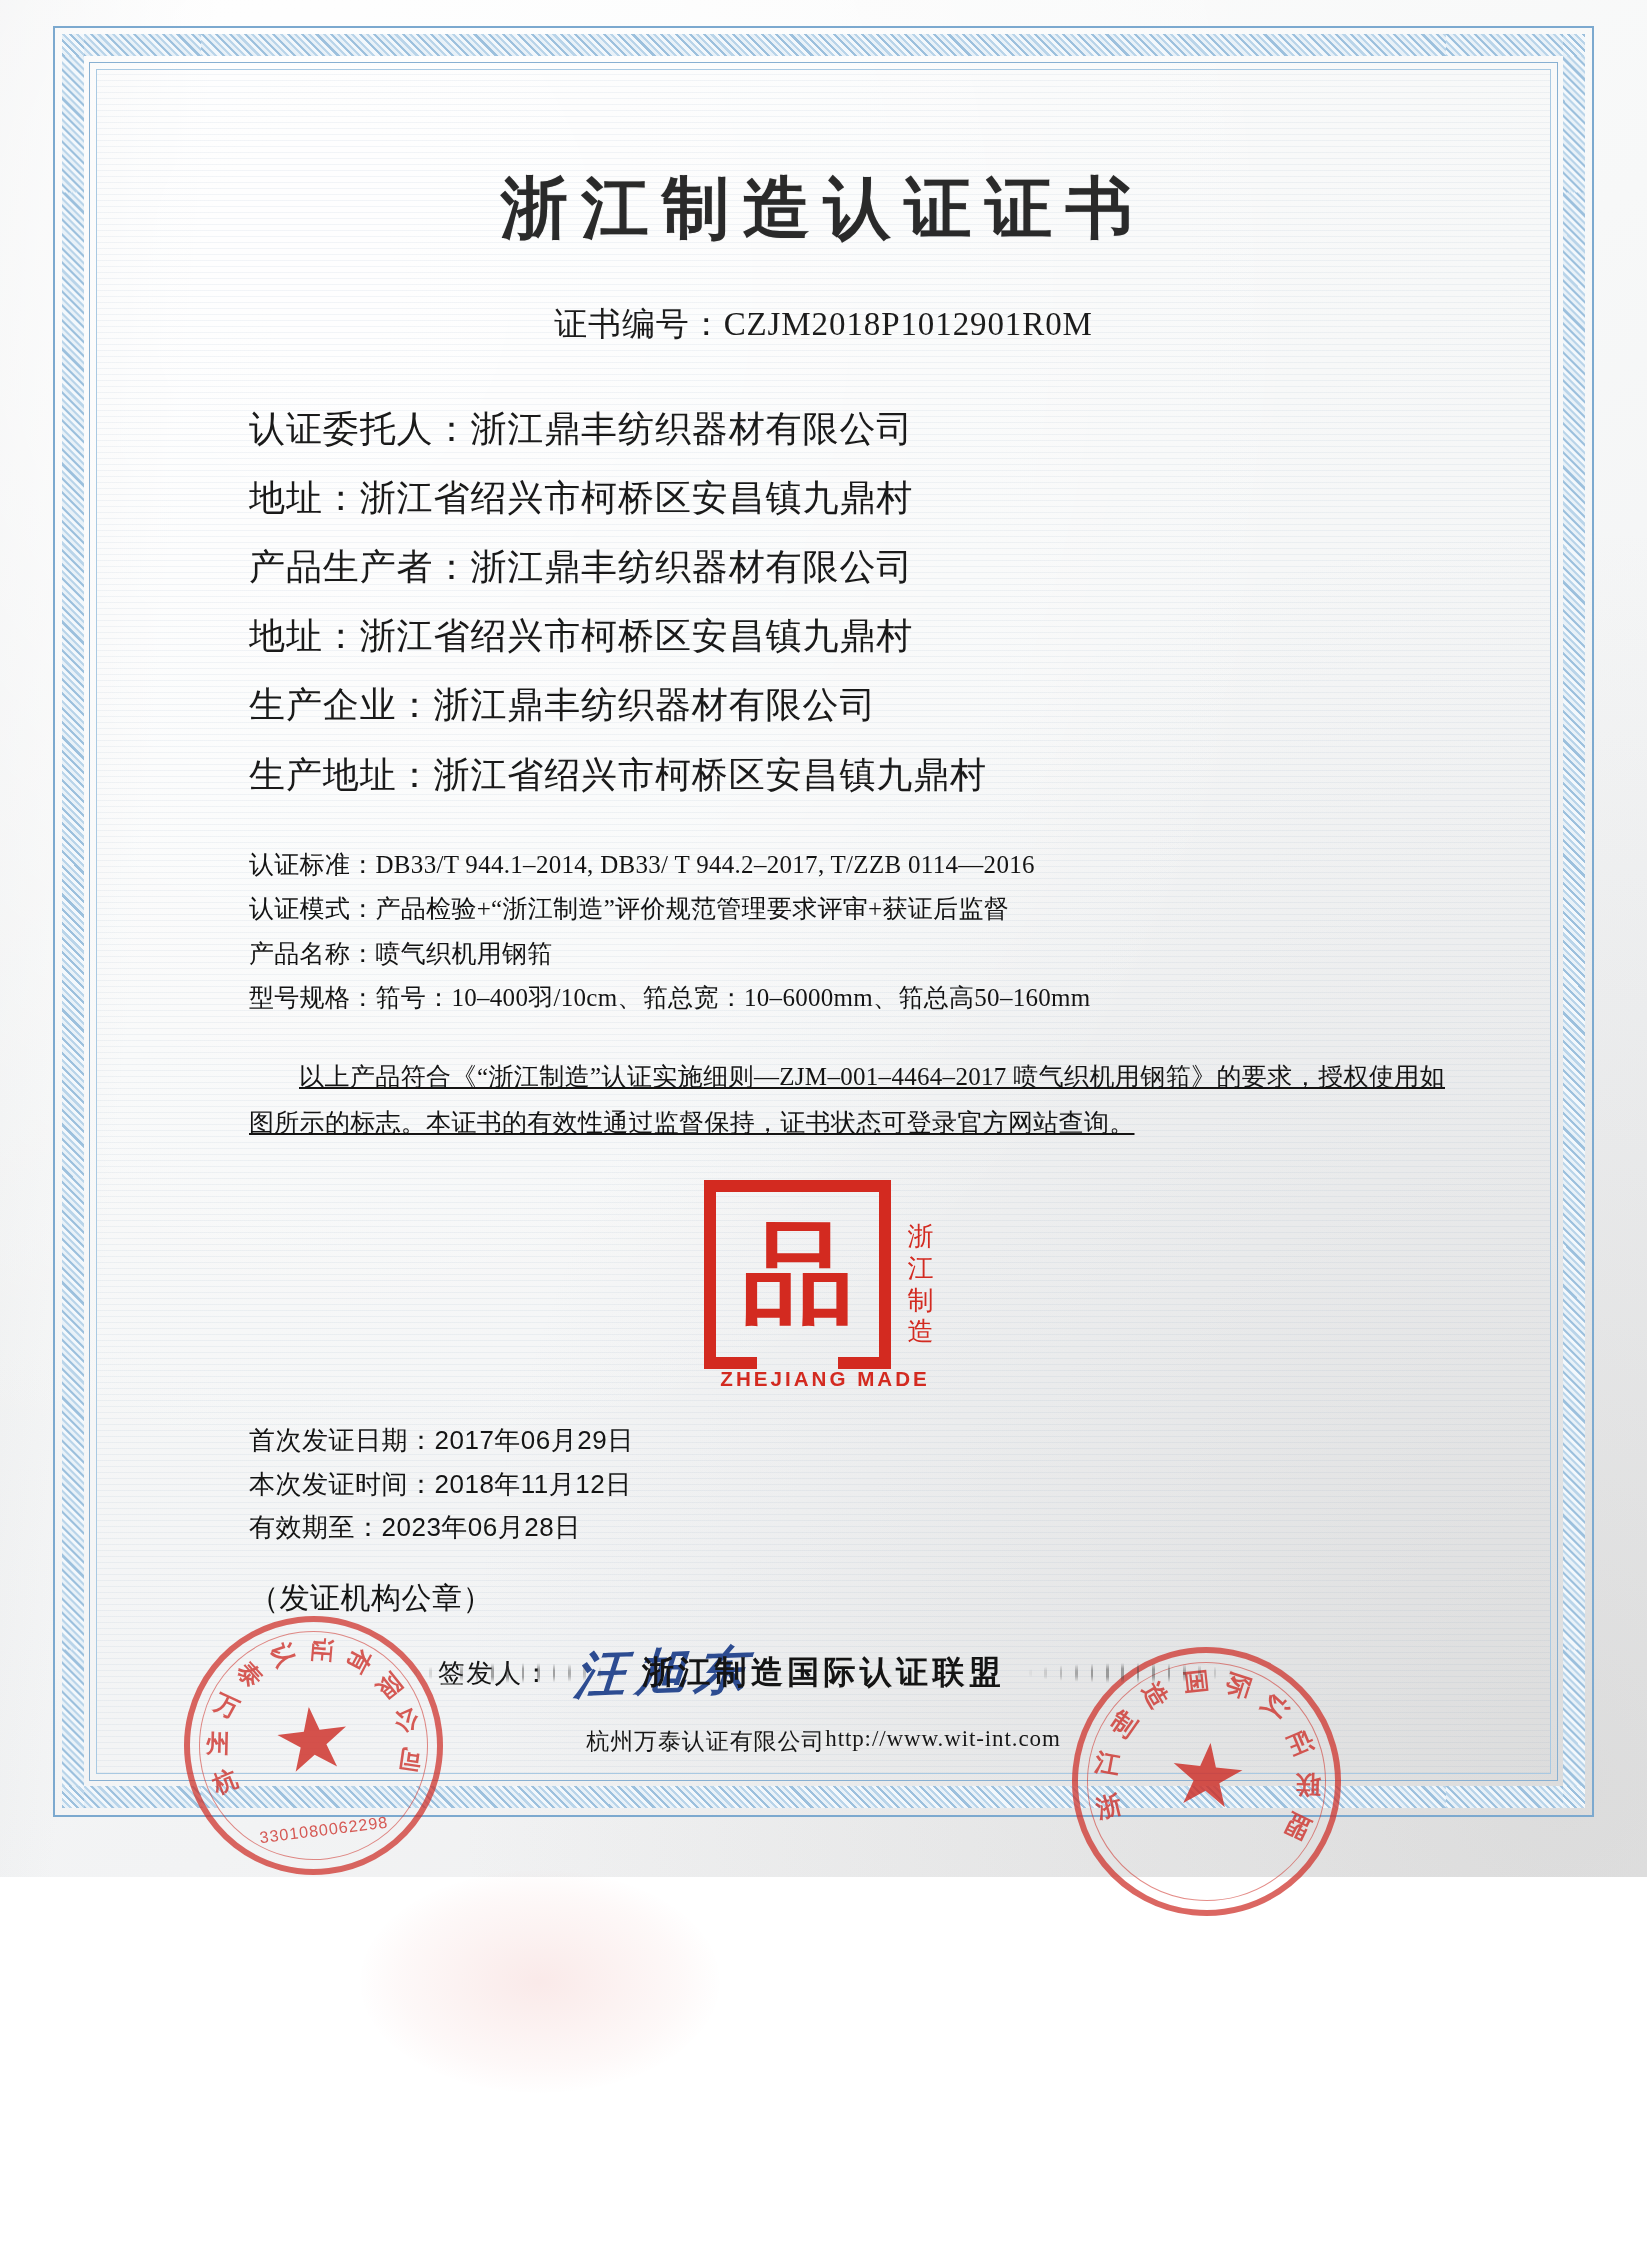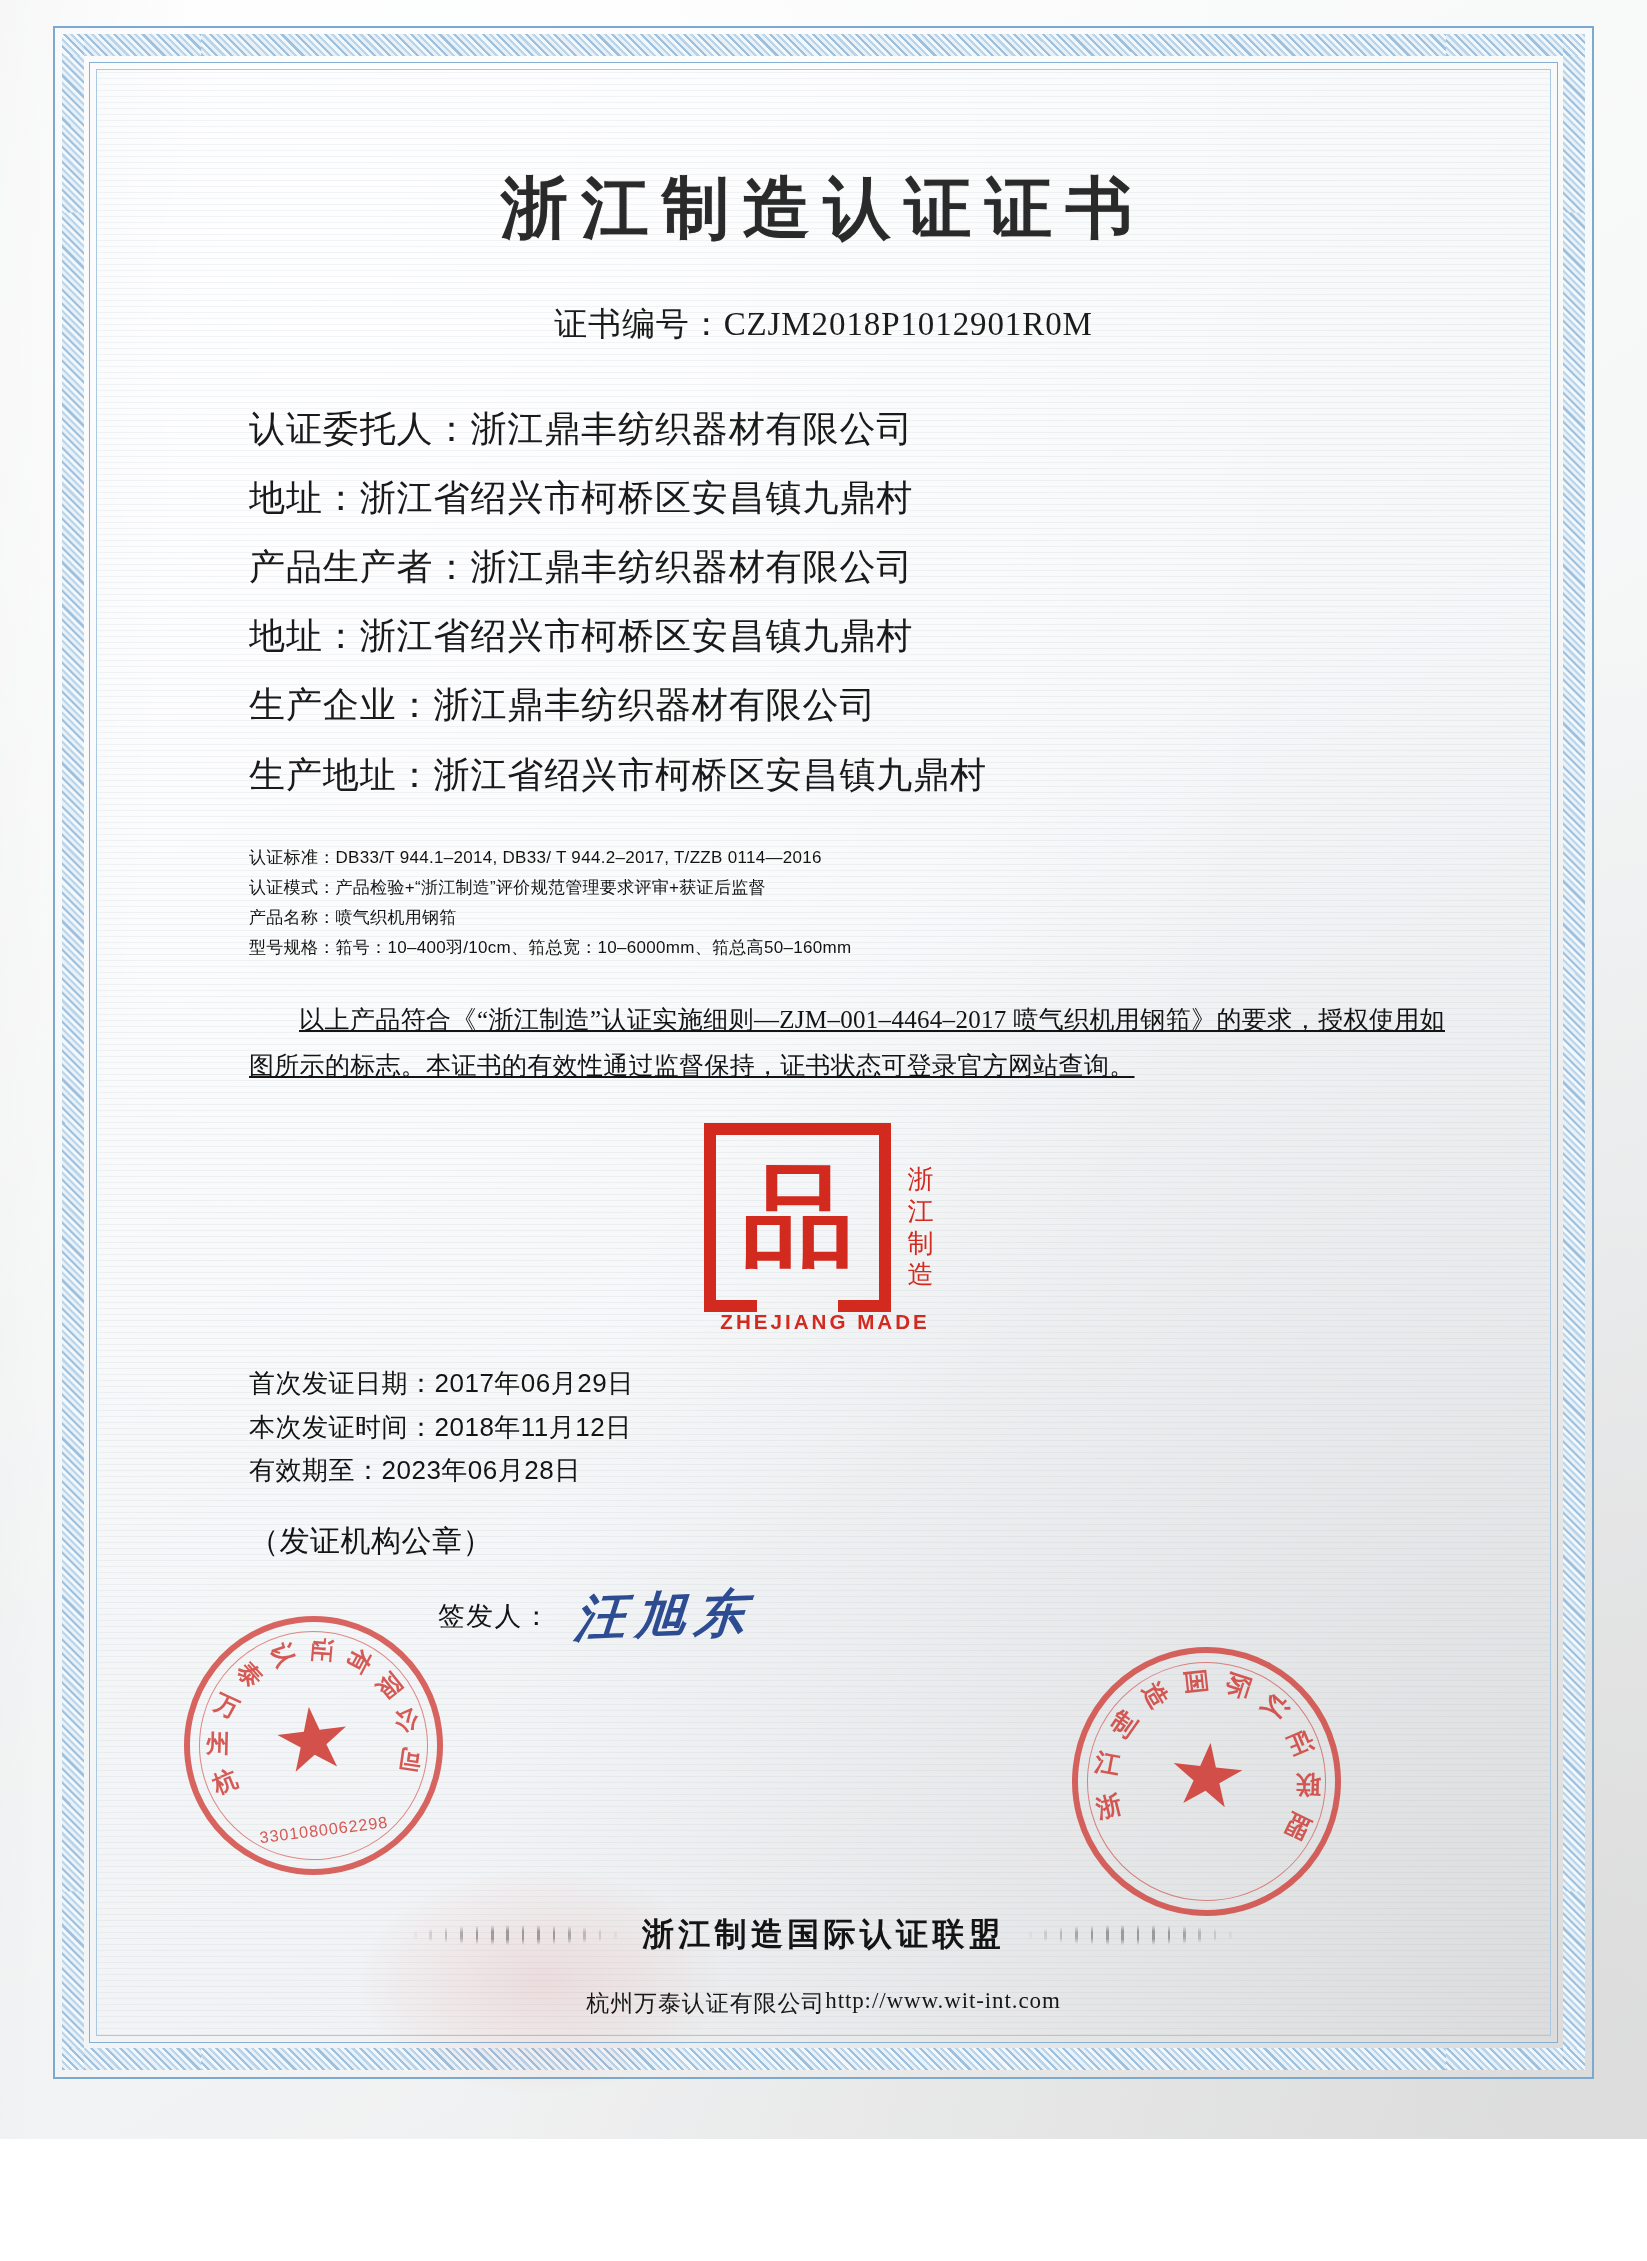--- a/index.html
+++ b/index.html
@@ -10,21 +10,21 @@
   body {
     width: 1647px;
     height: 2261px;
     font-family: "Liberation Serif", "DejaVu Serif", serif;
     overflow: hidden;
   }
 
   .page {
     position: relative;
     width: 1647px;
-    height: 2139px;
+    height: 1877px;
     background: linear-gradient(150deg, #fdfdfd 0%, #f7f8f8 40%, #f2f3f4 70%, #ececec 100%);
   }
 
   
   .paper-shade {
     position: absolute;
     inset: 0;
     background:
       radial-gradient(ellipse at 20% 15%, rgba(255,255,255,0.85) 0%, rgba(255,255,255,0) 55%),
       radial-gradient(ellipse at 95% 95%, rgba(160,160,160,0.22) 0%, rgba(255,255,255,0) 50%),
@@ -131,25 +131,25 @@
     letter-spacing: 0.9px;
     font-family: Liberation Mono, monospace;
     white-space: nowrap;
   }
 
   .spec-block {
     margin-top: 31px;
     padding-left: 120px;
   }
   .spec-line {
-    font-size: 17px;
+    font-size: 25px;
     color: #131313;
     line-height: 1.78;
     letter-spacing: 0.3px;
-    font-family: Liberation Sans, sans-serif;
+    font-family: Liberation Serif, serif;
     white-space: nowrap;
   }
 
   .statement {
     margin-top: 33px;
     padding-left: 120px;
     padding-right: 73px;
     font-size: 25px;
     line-height: 1.85;
     color: #141414;

